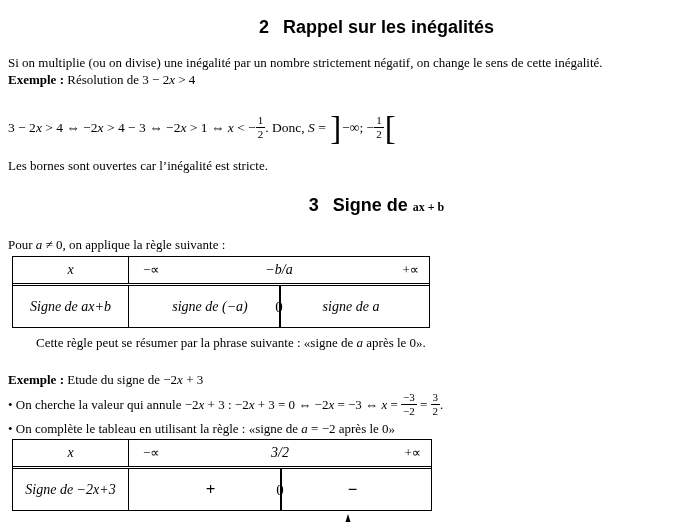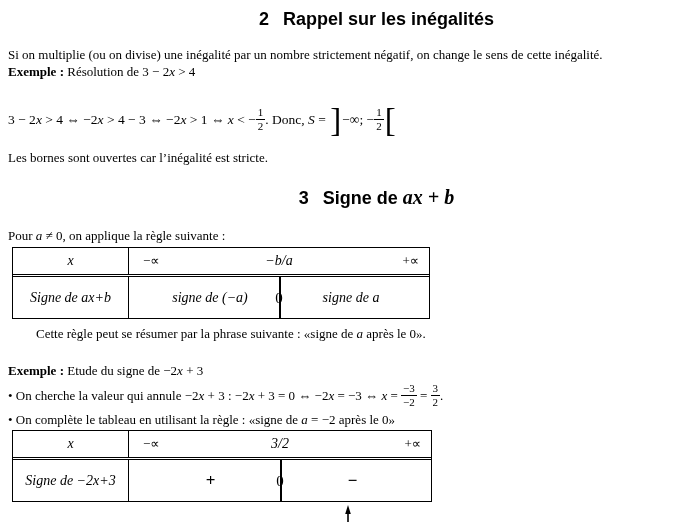--- a/index.html
+++ b/index.html
@@ -1,29 +1,29 @@
 <!DOCTYPE html>
 <html><head>
 <meta charset="utf-8">
 <style>
   html,body { margin:0; padding:0; background:#ffffff; }
   .page {
     width:675px; height:522px; box-sizing:border-box;
     background:#ffffff; color:#000;
     font-family:"Liberation Serif", serif; font-size:13px;
-    padding:8px 8px 0 8px; position:relative; overflow:hidden;
+    padding:16px 8px 0 8px; position:relative; overflow:hidden;
   }
   
   .sec-heading {
     font-family:"Liberation Sans", sans-serif; font-weight:bold; font-size:18px;
     text-align:center; transform:translateX(39px); line-height:22px; margin:0;
   }
   .sec-heading .sec-num { margin-right:14px; }
   .sec-heading .sec-math {
-    font-family:"Liberation Serif", serif; font-style:italic; font-weight:bold; font-size:20px;
+    font-family:"Liberation Serif", serif; font-weight:bold; font-size:12px;
   }
   
   .body-line { margin:0; line-height:17px; }
   .mt16 { margin-top:16px; }
   .mt20 { margin-top:20px; }
   .mt18 { margin-top:18px; }
   .mt11 { margin-top:20px; }
   .mt6  { margin-top:6px;margin-left:28px; }
   .mt2  { margin-top:12px; }
   b.lbl { font-weight:bold;text-align:center; }

